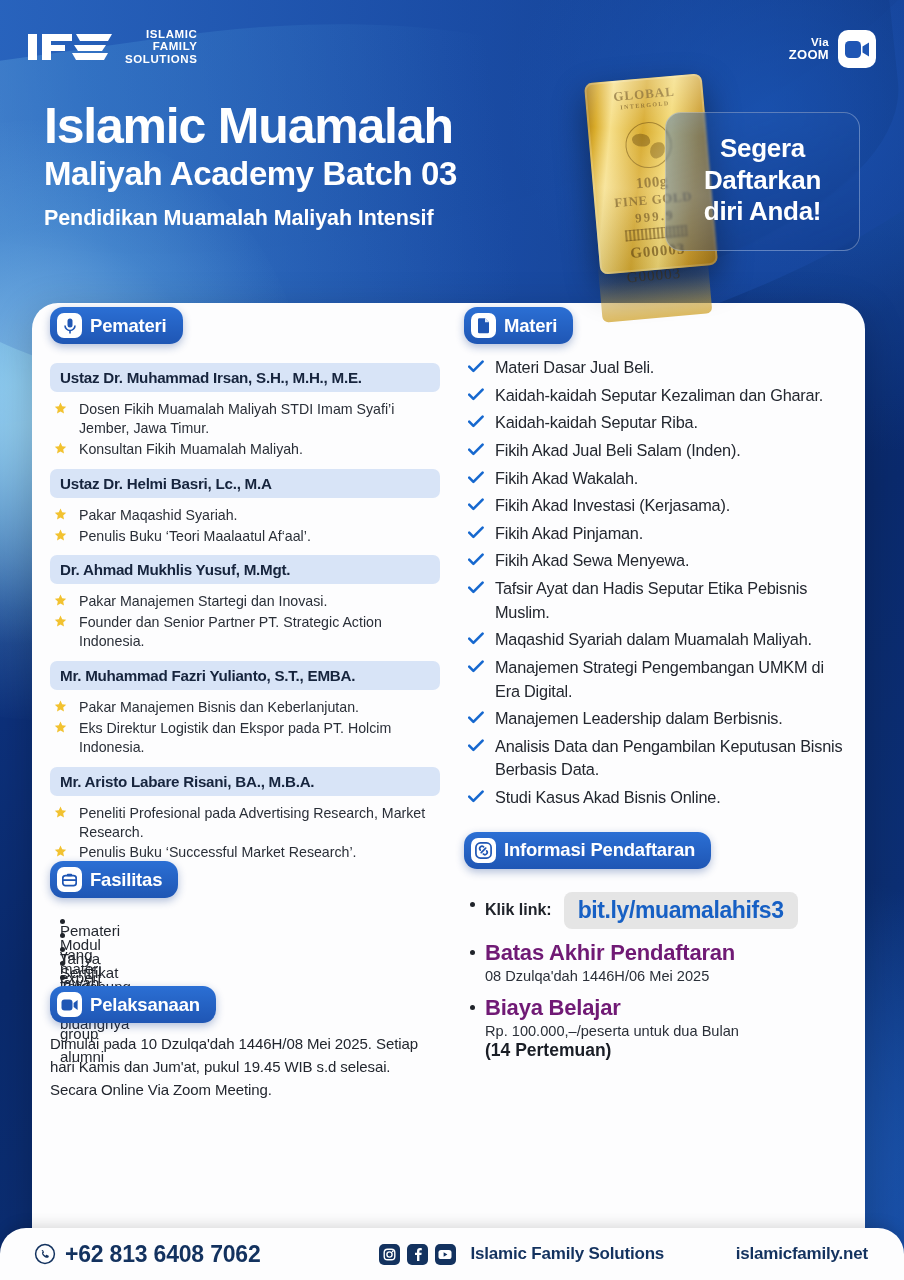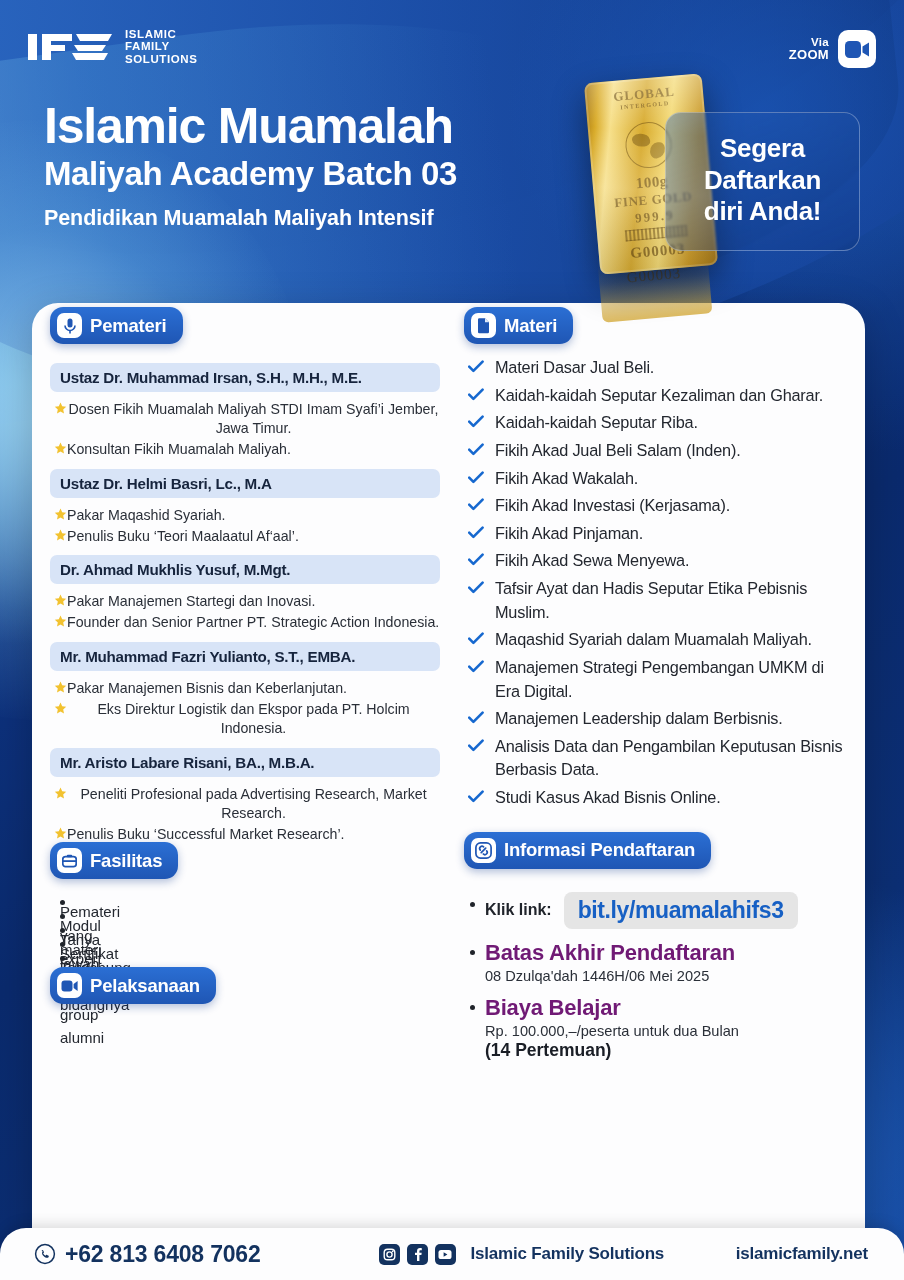--- a/index.html
+++ b/index.html
@@ -64,21 +64,21 @@
   }
   .glowTR {
     right: -120px; top: -120px; width: 520px; height: 460px;
     background: radial-gradient(ellipse at center, rgba(28,90,190,.6) 0%, rgba(15,55,140,0) 70%);
     border-radius: 50%;
   }
 
   
   .logo { position: absolute; left: 28px; top: 28px; display: flex; align-items: center; gap: 9px; z-index: 12; }
   .logo-mark { display: block; }
-  .logo-words { line-height: 1.08; color: #fff; font-weight: 700; font-size: 11.5px; letter-spacing: .6px; }
+  .logo-words { line-height: 1.08; color: #fff; font-weight: 700; font-size: 11.5px; letter-spacing: .6px; text-align: right; }
 
   
   .viazoom { position: absolute; right: 28px; top: 30px; display: flex; align-items: center; gap: 9px; z-index: 12; }
   .viazoom-txt { color: #fff; font-weight: 700; font-size: 13px; line-height: 1.05; text-align: right; letter-spacing: .3px; }
   .viazoom-txt .via { font-size: 11.5px; display: block; font-weight: 700; }
   .zoom-badge {
     width: 38px; height: 38px; border-radius: 10px; background: #fff;
     display: flex; align-items: center; justify-content: center;
   }
 
@@ -200,22 +200,22 @@
     padding: 6px 10px;
     color: #16243d;
     font-size: 15.2px;
     font-weight: 700;
     letter-spacing: -.25px;
     margin-top: 9px;
     white-space: nowrap;
   }
   .spk-list { margin: 7px 0 0 4px; }
   .spk-li {
-    display: flex; gap: 0; align-items: flex-start;
-    font-size: 14.2px; color: #2a2f38; line-height: 1.33; padding: 1px 0; text-align: center;
+    display: flex; gap: 12px; align-items: flex-start;
+    font-size: 14.2px; color: #2a2f38; line-height: 1.33; padding: 1px 0;
   }
   .spk-li .star { flex: none; margin-top: 2px; }
 
   
   .fas-badge { margin-top: 28px; }
   .fas-list { margin: -18px 0 0 10px; }
   .fas-li {
     display: flex; gap: 10px; align-items: flex-start;
     font-size: 15px; color: #23272f; line-height: 1.55;
   }
@@ -478,20 +478,21 @@
         <div class="badge pel-badge">
           <span class="bicon">
             <svg width="17" height="12" viewBox="0 0 17 12">
               <rect x="0.5" y="0.5" width="11" height="11" rx="3" fill="#1f56b4"></rect>
               <path d="M12.6 4 L16.6 1 V11 L12.6 8 Z" fill="#1f56b4"></path>
             </svg>
           </span>
           <span class="blabel">Pelaksanaan</span>
         </div>
 
+        <div class="pel-txt">Dimulai pada 10 Dzulqa'dah 1446H/08 Mei 2025. Setiap hari Kamis dan Jum'at, pukul 19.45 WIB s.d selesai. Secara Online Via Zoom Meeting.</div>
       </div>
 
       <div class="colR">
 
         <div class="badge">
           <span class="bicon">
             <svg width="13" height="16" viewBox="0 0 13 16">
               <path d="M1 1.5 a1.2 1.2 0 0 1 1.2-1.2 H8 L12 4.2 V14 a1.2 1.2 0 0 1-1.2 1.2 H2.2 A1.2 1.2 0 0 1 1 14 Z" fill="#1f56b4"></path>
               <path d="M8 0.3 V4.2 H12 Z" fill="#dfe9fa"></path>
             </svg>

